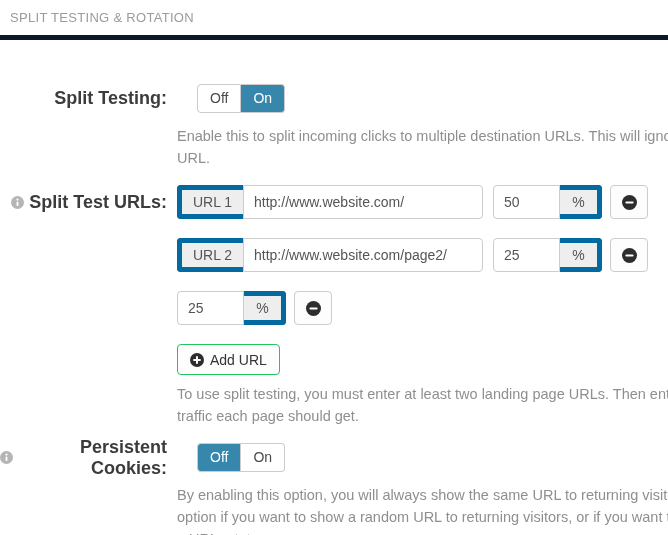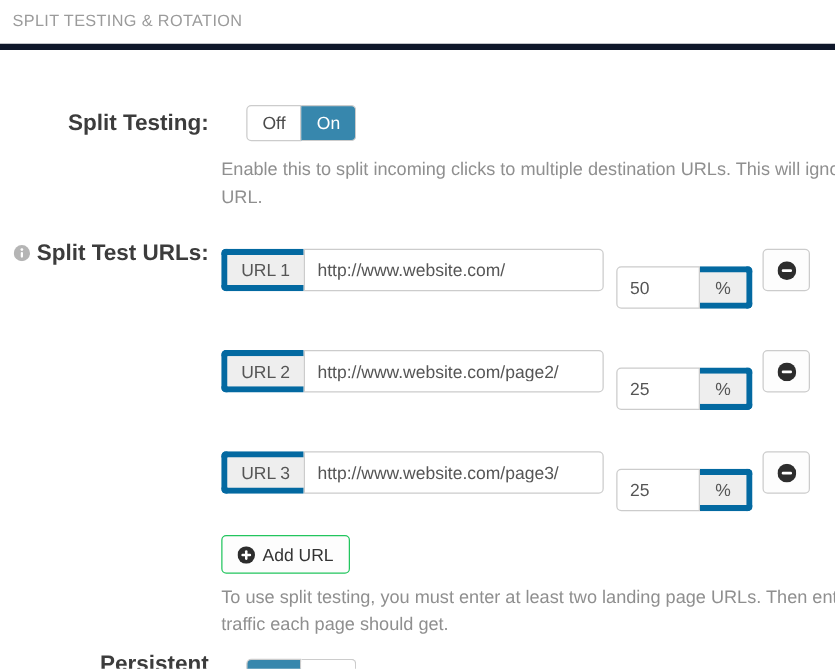--- a/index.html
+++ b/index.html
@@ -47,21 +47,21 @@
   }
   .ig .addon.lead{border-radius:4px 0 0 4px;border-right:0;width:66px;}
   .ig .addon.tail{border-radius:0 4px 4px 0;border-left:0;width:42px;}
   .ig input{
     font-family:inherit;font-size:14px;color:#555555;border:1px solid #cccccc;
     padding:0 10px;box-sizing:border-box;height:34px;outline:none;margin:0;
   }
   .ig input.url-input{width:240px;border-radius:0 4px 4px 0;}
   .ig input.pct-input{width:67px;border-radius:4px 0 0 4px;}
   .grp-url{margin-right:10px;}
-  .grp-pct{margin-right:8px;margin-top:28px;}
+  .grp-pct{margin-right:8px;}
 
   .icon-btn{
     width:38px;height:34px;box-sizing:border-box;display:flex;align-items:center;justify-content:center;
     background:#fdfdfd;border:1px solid #cccccc;border-radius:4px;cursor:pointer;padding:0;
   }
 
   .add-btn{
     margin-top:0;display:inline-flex;align-items:center;gap:6px;
     font-family:inherit;font-size:14px;color:#333333;
     background:#fdfdfd;border:1px solid #22c55e;border-radius:4px;
@@ -143,24 +143,20 @@
           <span class="icon">
             <svg width="15" height="15" viewBox="0 0 15 15">
                 <circle cx="7.5" cy="7.5" r="7.5" fill="#2d2d2d"></circle>
                 <rect x="3.4" y="6.4" width="8.2" height="2.2" rx="1" fill="#ffffff"></rect>
               </svg>
           </span>
         </button>
       </div>
 
       <div class="url-row">
-        <div class="ig grp-url">
-          <span class="addon lead">URL 3</span>
-          <input class="url-input" type="text" value="http://www.website.com/page3/" style="">
-        </div>
         <div class="ig grp-pct">
           <input class="pct-input" type="text" value="25" style="">
           <span class="addon tail">%</span>
         </div>
         <button class="icon-btn">
           <span class="icon">
             <svg width="15" height="15" viewBox="0 0 15 15">
                 <circle cx="7.5" cy="7.5" r="7.5" fill="#2d2d2d"></circle>
                 <rect x="3.4" y="6.4" width="8.2" height="2.2" rx="1" fill="#ffffff"></rect>
               </svg>

